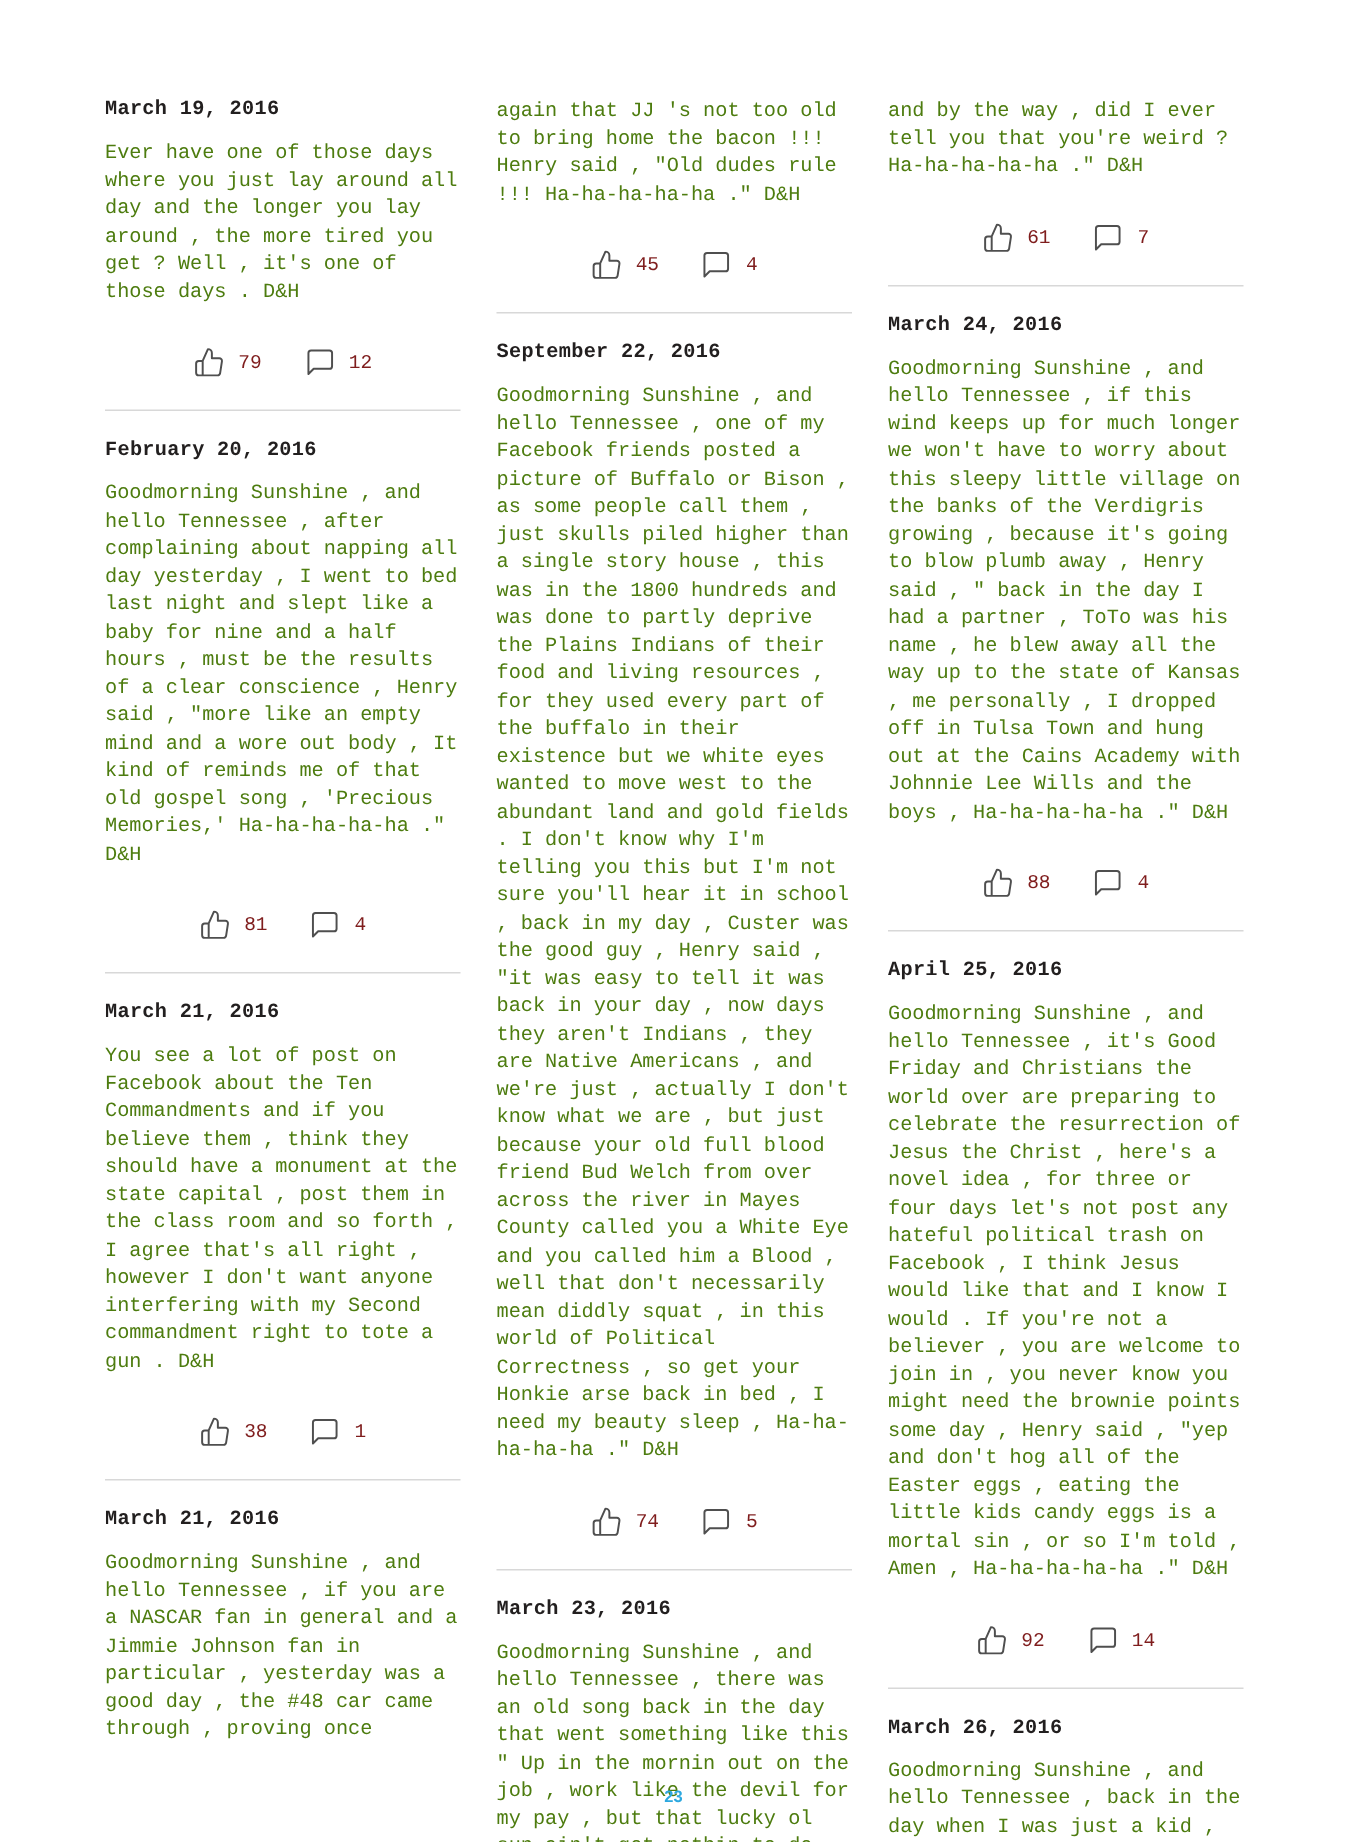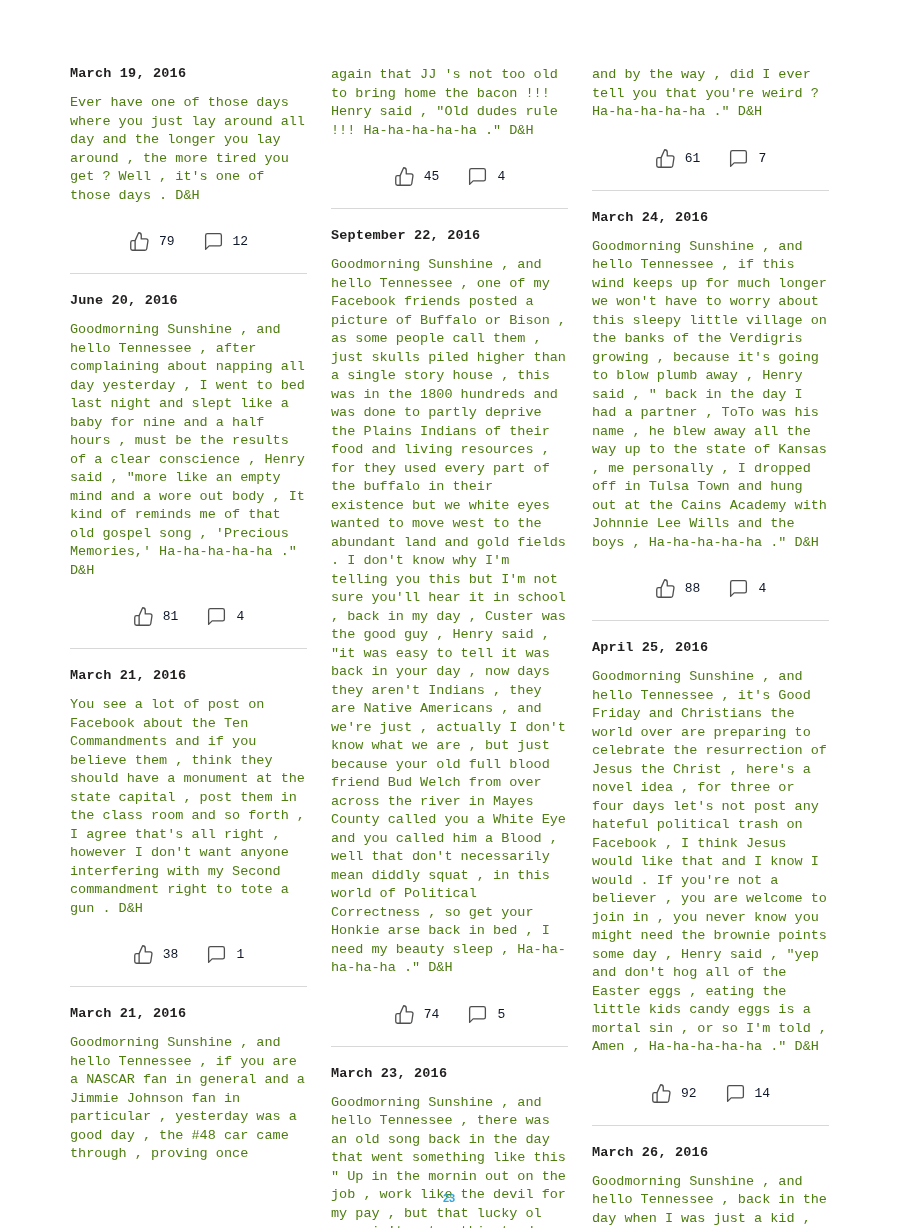--- a/index.html
+++ b/index.html
@@ -37,21 +37,21 @@
     display: flex;
     justify-content: center;
     align-items: center;
     gap: 28px;
     margin: 26px 0 21px 0;
   }
   .stat {
     display: flex;
     align-items: center;
     gap: 9px;
-    color: #0f172a;
+    color: #7f1d1d;
     font-size: 13px;
   }
   .icon {
     width: 21px;
     height: 21px;
     stroke: #4f4f4f;
     fill: none;
     stroke-width: 1.5;
     stroke-linecap: round;
     stroke-linejoin: round;
@@ -94,21 +94,21 @@
             <svg class="icon" viewBox="0 0 24 24">
                 <path d="M21 15a2 2 0 0 1-2 2H7l-4 4V5a2 2 0 0 1 2-2h14a2 2 0 0 1 2 2z"></path>
               </svg>
             <span>12</span>
           </span>
         </div>
         <div class="divider"></div>
       </div>
 
       <div>
-        <div class="post-date">June 20, 2016</div>
+        <div class="post-date">February 20, 2016</div>
         <div class="post-text">Goodmorning Sunshine , and hello Tennessee , after complaining about napping all day yesterday , I went to bed last night and slept like a baby for nine and a half hours , must be the results of a clear conscience , Henry said , "more like an empty mind and a wore out body , It kind of reminds me of that old gospel song , 'Precious Memories,' Ha-ha-ha-ha-ha ." D&amp;H</div>
         <div class="stats">
           <span class="stat">
             <svg class="icon" viewBox="0 0 24 24">
                 <path d="M14 9V5a3 3 0 0 0-3-3l-4 9v11h11.28a2 2 0 0 0 2-1.7l1.38-9a2 2 0 0 0-2-2.3zM7 22H4a2 2 0 0 1-2-2v-7a2 2 0 0 1 2-2h3"></path>
               </svg>
             <span>81</span>
           </span>
           <span class="stat">
             <svg class="icon" viewBox="0 0 24 24">

